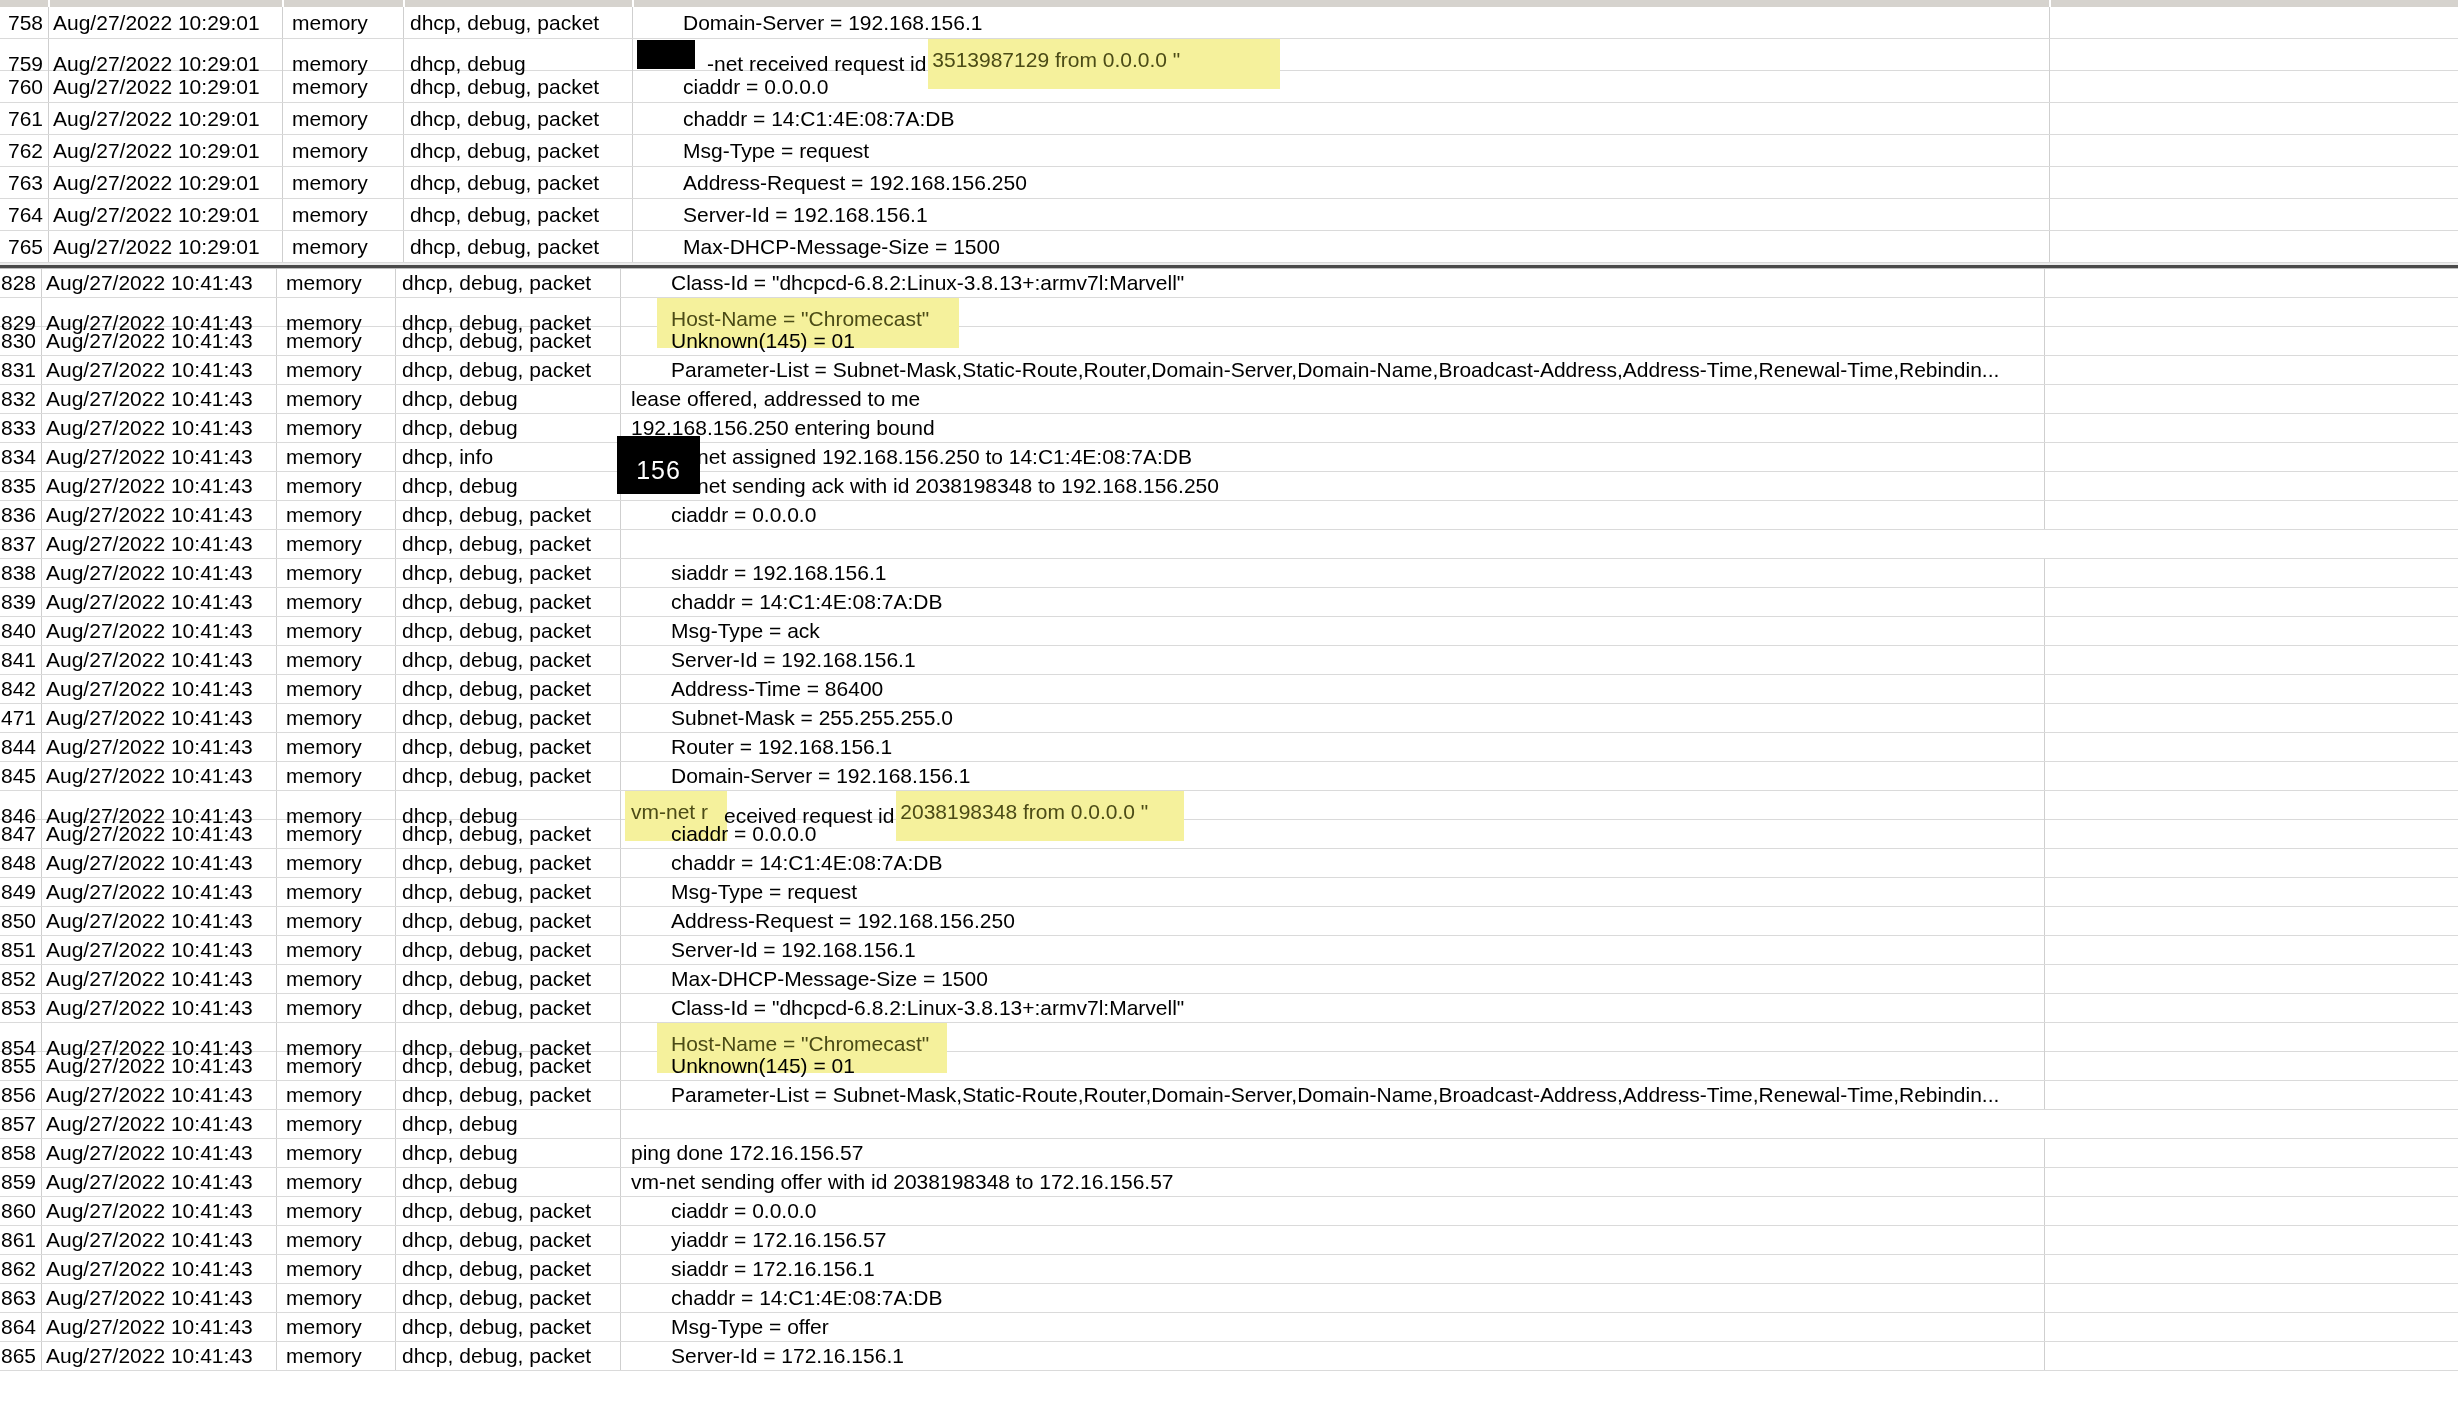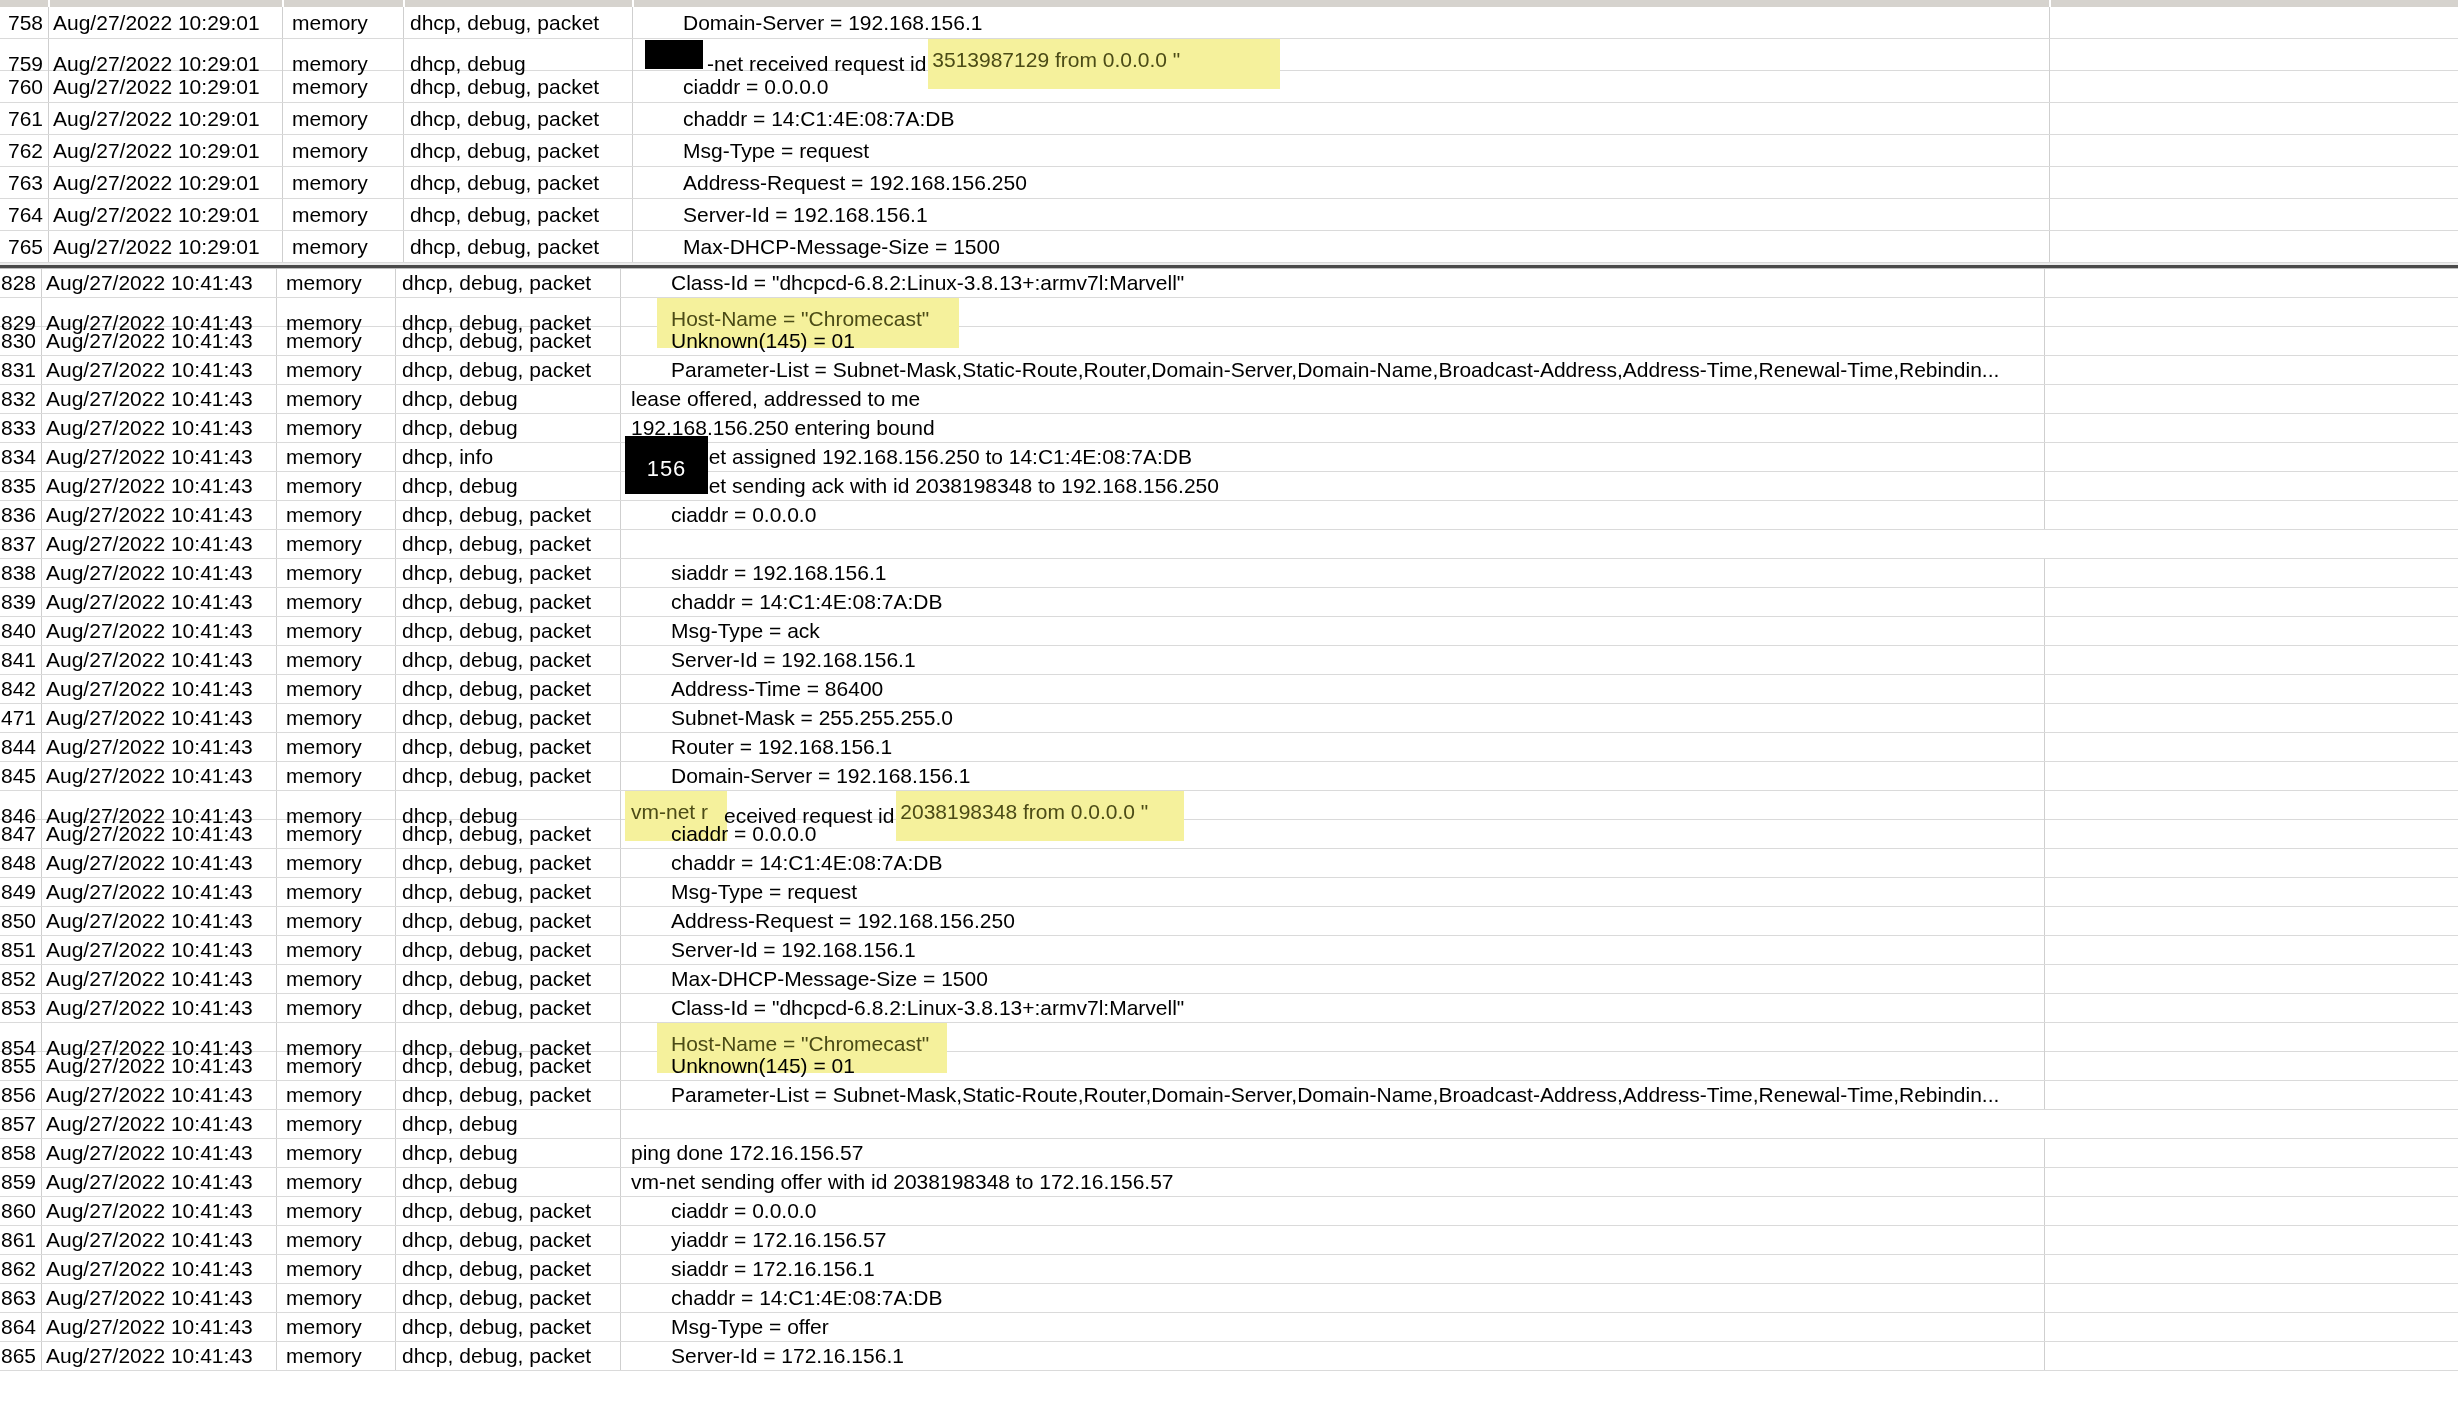--- a/index.html
+++ b/index.html
@@ -62,26 +62,25 @@
     color:#4b4b16;
     padding-top:9px;
     padding-bottom:17px;
   }
   
   .redaction{
     position:absolute;
     background:#000000;
     color:#ffffff;
     display:flex;align-items:flex-start;justify-content:center;
-    font-size:22px;
+    font-size:25px;
     letter-spacing:1px;
     padding-top:20px;
     box-sizing:border-box;
     z-index:6;
-    margin-left:8px;
   }
 </style>
 </head>
 <body>
 
 <div class="screen">
 
   <div class="header-sliver">
     <div class="tick t1"></div>
     <div class="tick t2"></div>

